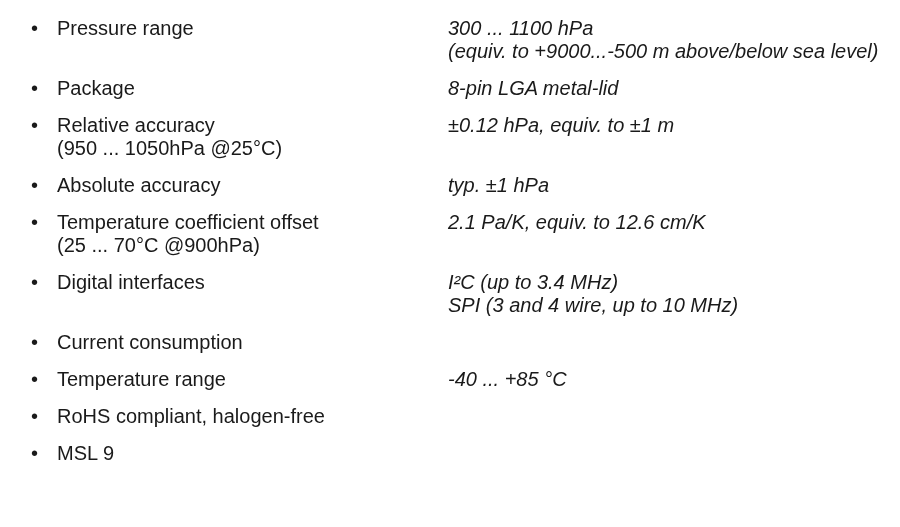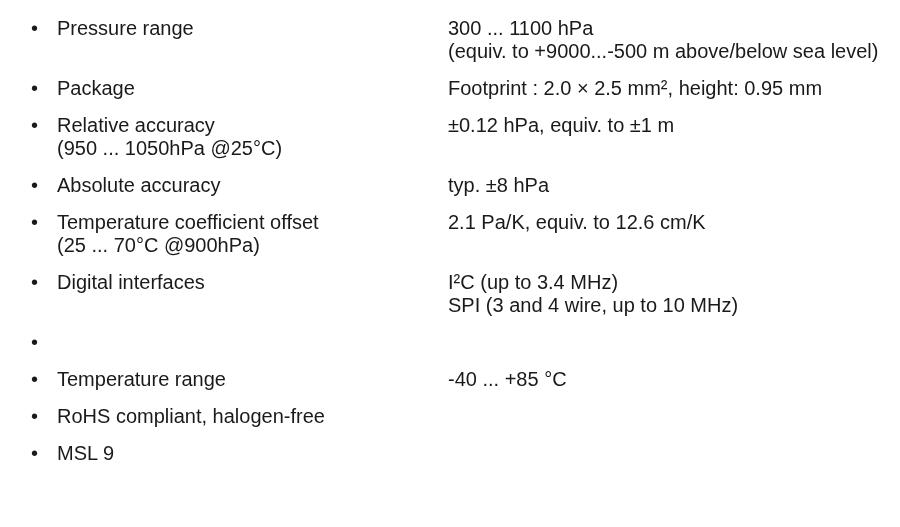--- a/index.html
+++ b/index.html
@@ -40,20 +40,21 @@
     font-size: 20px;
     line-height: 23px;
   }
   .label-cell {
     flex: none;
     width: 391px;
   }
   .value-cell {
     flex: none;
     white-space: nowrap;
+    font-style: italic;
   }
   .text-line {
     display: block;
   }
 </style>
 </head>
 <body>
 
 <div class="page">
   <div id="spec-list">
@@ -71,21 +72,21 @@
   </div>
 
   <div class="spec-row">
     <div class="bullet-cell">
       <span class="bullet-glyph">•</span>
     </div>
     <div class="label-cell">
           <span class="text-line">Package</span>
         </div>
     <div class="value-cell">
-          <span class="text-line">Footprint : 2.0 × 2.5 mm², height: 0.95 mm</span>
+          <span class="text-line">8-pin LGA metal-lid</span>
         </div>
   </div>
 
   <div class="spec-row">
     <div class="bullet-cell">
       <span class="bullet-glyph">•</span>
     </div>
     <div class="label-cell">
           <span class="text-line">Relative accuracy</span>
           <span class="text-line">(950 ... 1050hPa @25°C)</span>
@@ -96,21 +97,21 @@
   </div>
 
   <div class="spec-row">
     <div class="bullet-cell">
       <span class="bullet-glyph">•</span>
     </div>
     <div class="label-cell">
           <span class="text-line">Absolute accuracy</span>
         </div>
     <div class="value-cell">
-          <span class="text-line">typ. ±8 hPa</span>
+          <span class="text-line">typ. ±1 hPa</span>
         </div>
   </div>
 
   <div class="spec-row">
     <div class="bullet-cell">
       <span class="bullet-glyph">•</span>
     </div>
     <div class="label-cell">
           <span class="text-line">Temperature coefficient offset</span>
           <span class="text-line">(25 ... 70°C @900hPa)</span>
@@ -130,20 +131,23 @@
     <div class="value-cell">
           <span class="text-line">I²C (up to 3.4 MHz)</span>
           <span class="text-line">SPI (3 and 4 wire, up to 10 MHz)</span>
         </div>
   </div>
 
   <div class="spec-row">
     <div class="bullet-cell">
       <span class="bullet-glyph">•</span>
     </div>
+    <div class="label-cell">
+          <span class="text-line">Current consumption</span>
+        </div>
   </div>
 
   <div class="spec-row">
     <div class="bullet-cell">
       <span class="bullet-glyph">•</span>
     </div>
     <div class="label-cell">
           <span class="text-line">Temperature range</span>
         </div>
     <div class="value-cell">

